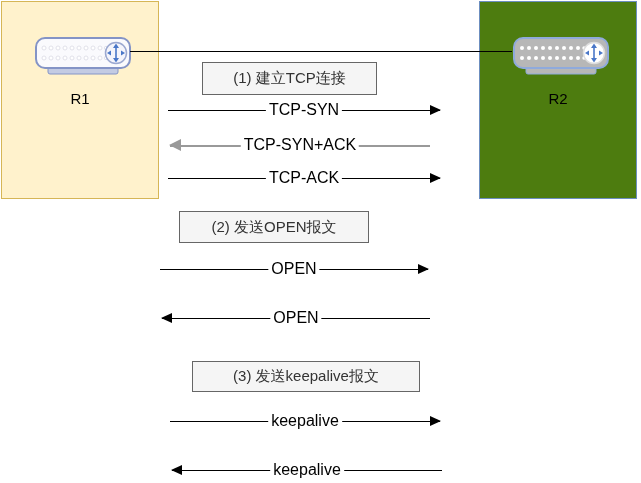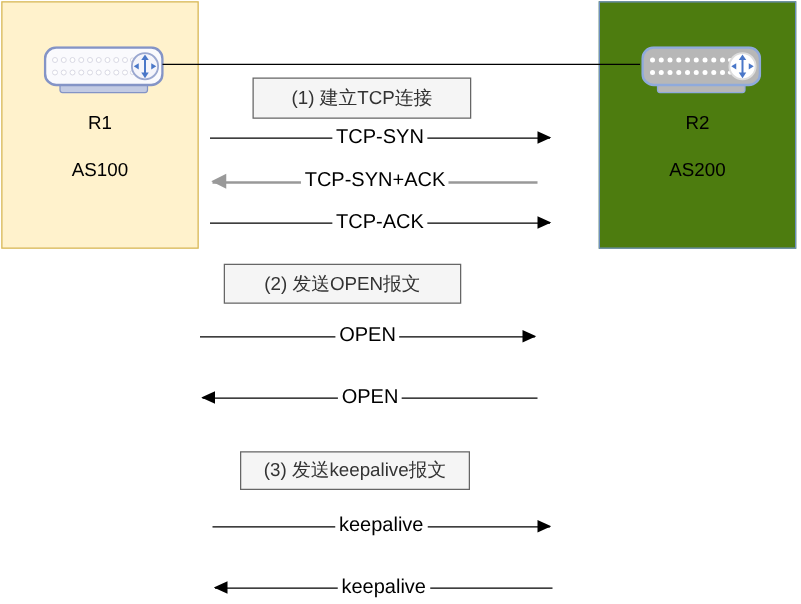--- a/index.html
+++ b/index.html
@@ -41,21 +41,21 @@
   
   .step {
     position:absolute; box-sizing:border-box;
     background:#F5F5F5; border:1px solid #666666;
     color:#333333; font-size:15px;
     display:flex; align-items:center; justify-content:center;
     white-space:nowrap;
   }
   .step-1 { left:202px; top:62px;  width:175px; height:33px; }
   .step-2 { left:179px; top:211px; width:190px; height:32px; }
-  .step-3 { left:192px; top:361px; width:184px; height:31px; }
+  .step-3 { left:192px; top:361px; width:228px; height:31px; }
 
   
   .msg { position:absolute; height:20px; }
   .msg .line { position:absolute; left:0; right:0; top:50%; border-top:1px solid #000000; }
   .msg .head {
     position:absolute; top:50%; transform:translateY(-50%);
     width:0; height:0;
     border-top:5px solid transparent; border-bottom:5px solid transparent;
   }
   .msg.dir-right .head { right:-1px; border-left:11px solid #000000; }
@@ -112,21 +112,20 @@
         </g>
         <circle class="rcircle" cx="81" cy="16" r="10.5"></circle>
         <line class="rarrow-line" x1="81" y1="10" x2="81" y2="22"></line>
         <polygon class="rarrow" points="78,11 84,11 81,6.5"></polygon>
         <polygon class="rarrow" points="78,21 84,21 81,25.5"></polygon>
         <polygon class="rarrow" points="76,13.5 76,18.5 72,16"></polygon>
         <polygon class="rarrow" points="86,13.5 86,18.5 90,16"></polygon>
       </g>
     </svg>
     <div class="node-name">R1</div>
-    <div class="node-as">AS100</div>
   </div>
 
   <div class="node node-r2">
     <svg class="router" viewBox="0 0 96 41">
       <g class="router-right">
         <rect class="rbase" x="13" y="30" width="70" height="7" rx="2"></rect>
         <rect class="rbody" x="1" y="1" width="94" height="30" rx="9"></rect>
         <g>
           <circle class="rdot" cx="9" cy="11" r="2"></circle>
             <circle class="rdot" cx="16" cy="11" r="2"></circle>
@@ -151,21 +150,20 @@
         </g>
         <circle class="rcircle" cx="81" cy="16" r="10.5"></circle>
         <line class="rarrow-line" x1="81" y1="10" x2="81" y2="22"></line>
         <polygon class="rarrow" points="78,11 84,11 81,6.5"></polygon>
         <polygon class="rarrow" points="78,21 84,21 81,25.5"></polygon>
         <polygon class="rarrow" points="76,13.5 76,18.5 72,16"></polygon>
         <polygon class="rarrow" points="86,13.5 86,18.5 90,16"></polygon>
       </g>
     </svg>
     <div class="node-name">R2</div>
-    <div class="node-as">AS200</div>
   </div>
 
   <div class="top-link"></div>
 
   <div class="step step-1">(1) 建立TCP连接</div>
   <div class="step step-2">(2) 发送OPEN报文</div>
   <div class="step step-3">(3) 发送keepalive报文</div>
 
   <div class="msg dir-right m-tcp-syn">
     <div class="line"></div>

